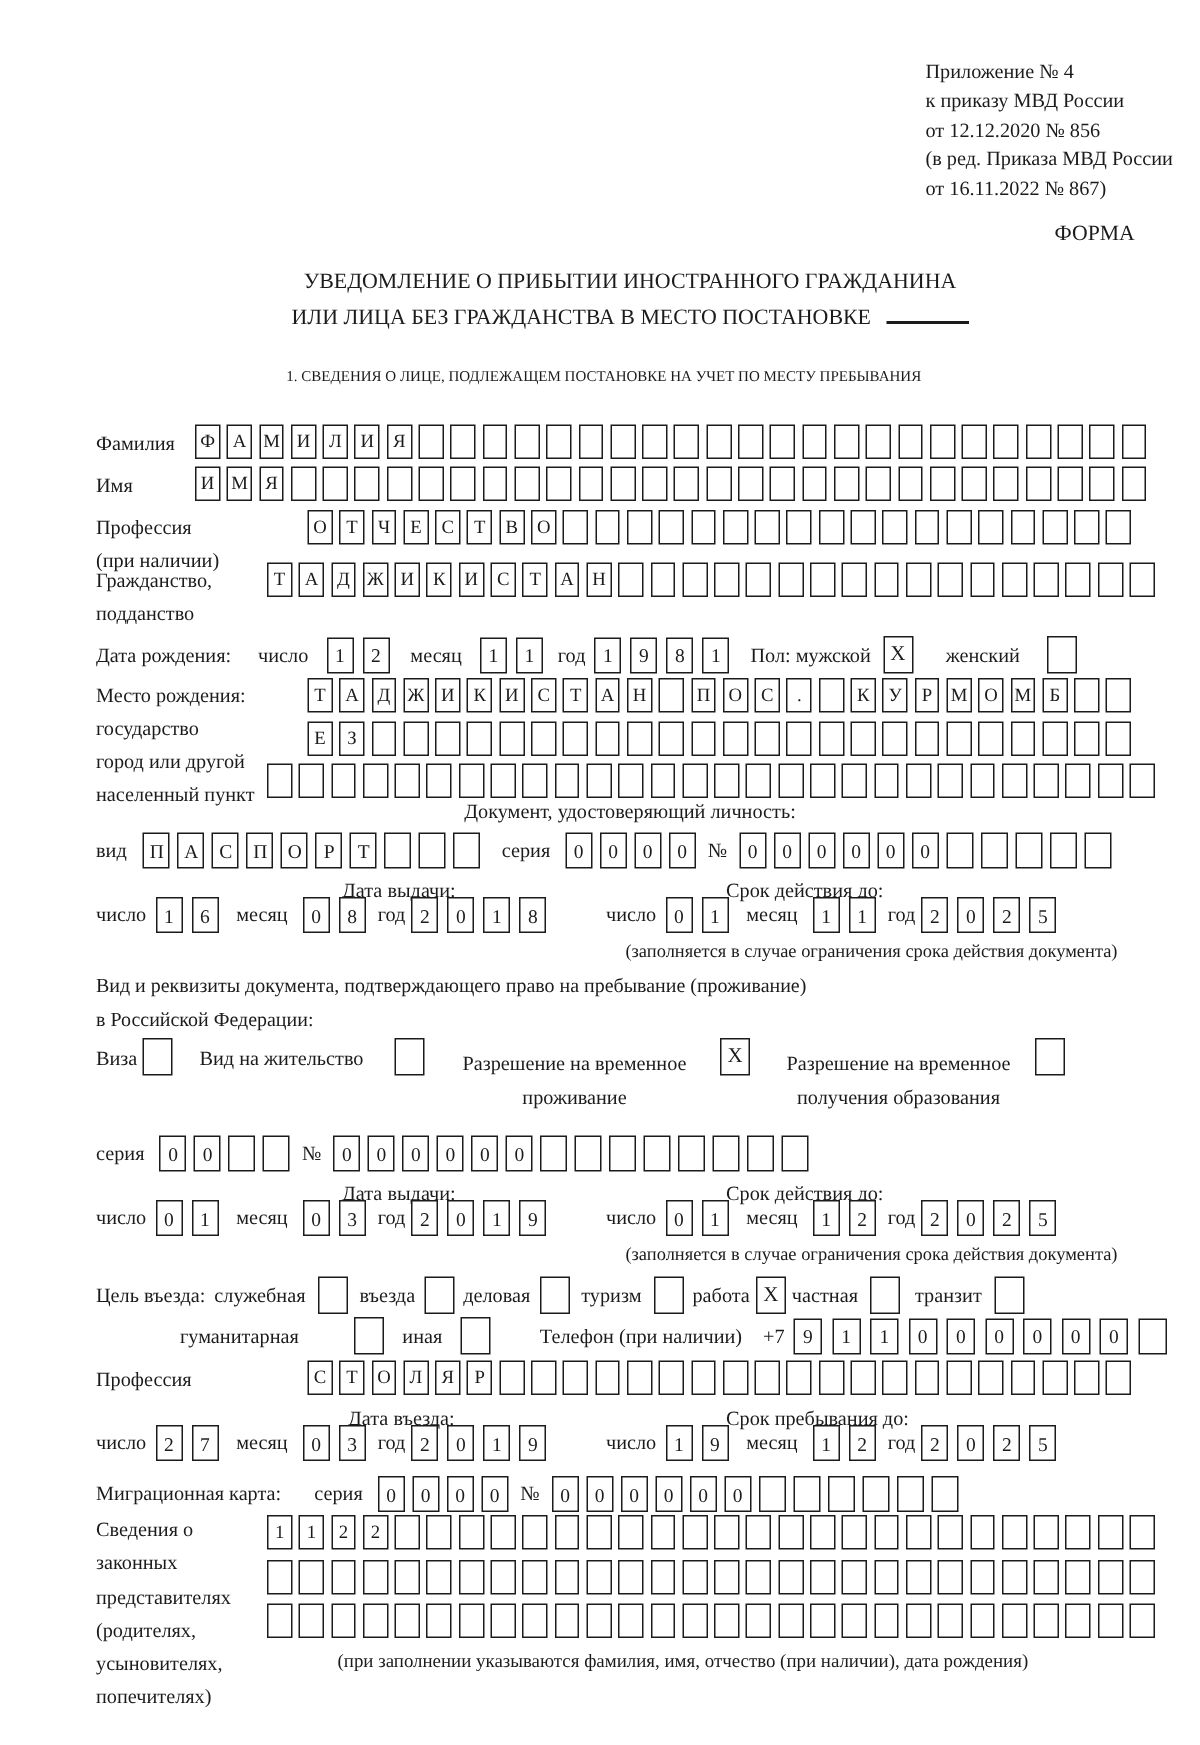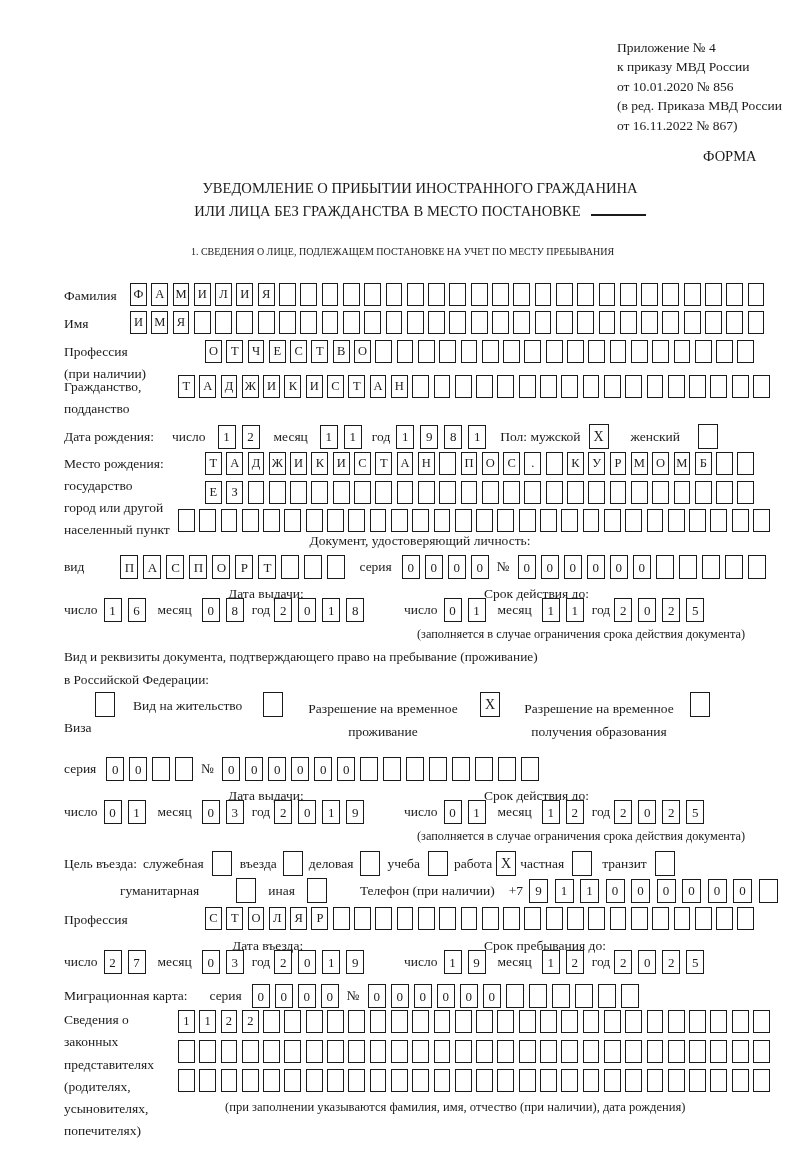--- a/index.html
+++ b/index.html
@@ -15,31 +15,31 @@
   .boxes.lg{gap:5px}
   .lg .cb{width:18px;height:24px}
   .boxes.ph{gap:6.5px}
   .ph .cb{width:19px;height:24px}
   .boxes.chk .cb{width:20px;height:25px;font-size:14px}
   .cb{flex:none;border:1.5px solid #1b1b1b;background:#fff;display:flex;align-items:center;justify-content:center;font-size:13px;line-height:1}
   .b{font-weight:400}
   .ctr{text-align:center}
   .t{display:inline-block}
   .mr4{margin-right:4px}.mr6{margin-right:6px}.mr8{margin-right:8px}.mr10{margin-right:10px}
-  .mr12{margin-right:12px}.mr14{margin-right:14px}.mr18{margin-right:18px}.mr22{margin-right:22px}.mr24{margin-right:36px}.mr33{margin-right:33px}.mr37{margin-right:37px}
+  .mr12{margin-right:12px}.mr14{margin-right:14px}.mr18{margin-right:18px}.mr22{margin-right:22px}.mr24{margin-right:11px}.mr33{margin-right:33px}.mr37{margin-right:37px}
   .u{display:inline-block;width:55px;border-bottom:2px solid #1b1b1b;height:13px;margin-left:10px}
   .small{font-size:12.3px}
 </style>
 </head>
 <body>
 
 <div class="abs" style="left:617px;top:38px;line-height:19.4px">
   <div>Приложение № 4</div>
   <div>к приказу МВД России</div>
-  <div>от 10.01.2020 № 856</div>
+  <div>от 12.12.2020 № 856</div>
   <div>(в ред. Приказа МВД России</div>
   <div>от 16.11.2022 № 867)</div>
 </div>
 <div class="abs b" style="left:703px;top:148px;font-size:14.5px">ФОРМА</div>
 
 <div class="abs b ctr" style="left:40px;top:180px;width:760px;font-size:14.6px">УВЕДОМЛЕНИЕ О ПРИБЫТИИ ИНОСТРАННОГО ГРАЖДАНИНА</div>
 <div class="abs b ctr" style="left:40px;top:203px;width:760px;font-size:14.6px">
   <span class="t">ИЛИ ЛИЦА БЕЗ ГРАЖДАНСТВА В МЕСТО ПОСТАНОВКЕ</span><span class="u"></span>
 </div>
 <div class="abs b ctr" style="left:30px;top:246px;width:745px;font-size:10px">1. СВЕДЕНИЯ О ЛИЦЕ, ПОДЛЕЖАЩЕМ ПОСТАНОВКЕ НА УЧЕТ ПО МЕСТУ ПРЕБЫВАНИЯ</div>
@@ -369,21 +369,21 @@
       <span class="cb">2</span>
       <span class="cb">0</span>
       <span class="cb">2</span>
       <span class="cb">5</span>
     </span>
 </div>
 <div class="abs small" style="right:55px;top:627px">(заполняется в случае ограничения срока действия документа)</div>
 
 <div class="abs" style="left:64px;top:649px;font-size:13.3px">Вид и реквизиты документа, подтверждающего право на пребывание (проживание)</div>
 <div class="abs" style="left:64px;top:672px;font-size:13.3px">в Российской Федерации:</div>
-<div class="abs" style="left:64px;top:720px">Виза</div>
+<div class="abs" style="left:64px;top:698px">Виза</div>
 <div class="boxes chk abs" style="left:95px;top:692px">
     <span class="cb"></span>
   </div>
 <div class="abs" style="left:133px;top:698px">Вид на жительство</div>
 <div class="boxes chk abs" style="left:263px;top:692px">
     <span class="cb"></span>
   </div>
 <div class="abs ctr" style="left:292px;top:697px;width:182px;line-height:23px">
   <div>Разрешение на временное</div>
   <div>проживание</div>
@@ -474,21 +474,21 @@
       <span class="cb"></span>
     </span>
   <span class="t mr6">въезда</span>
   <span class="boxes chk mr6">
       <span class="cb"></span>
     </span>
   <span class="t mr6">деловая</span>
   <span class="boxes chk mr8">
       <span class="cb"></span>
     </span>
-  <span class="t mr8">учеба</span>
+  <span class="t mr8">туризм</span>
   <span class="boxes chk mr6">
       <span class="cb"></span>
     </span>
   <span class="t mr4">работа</span>
   <span class="boxes chk mr4">
       <span class="cb">X</span>
     </span>
   <span class="t mr8">частная</span>
   <span class="boxes chk mr10">
       <span class="cb"></span>

